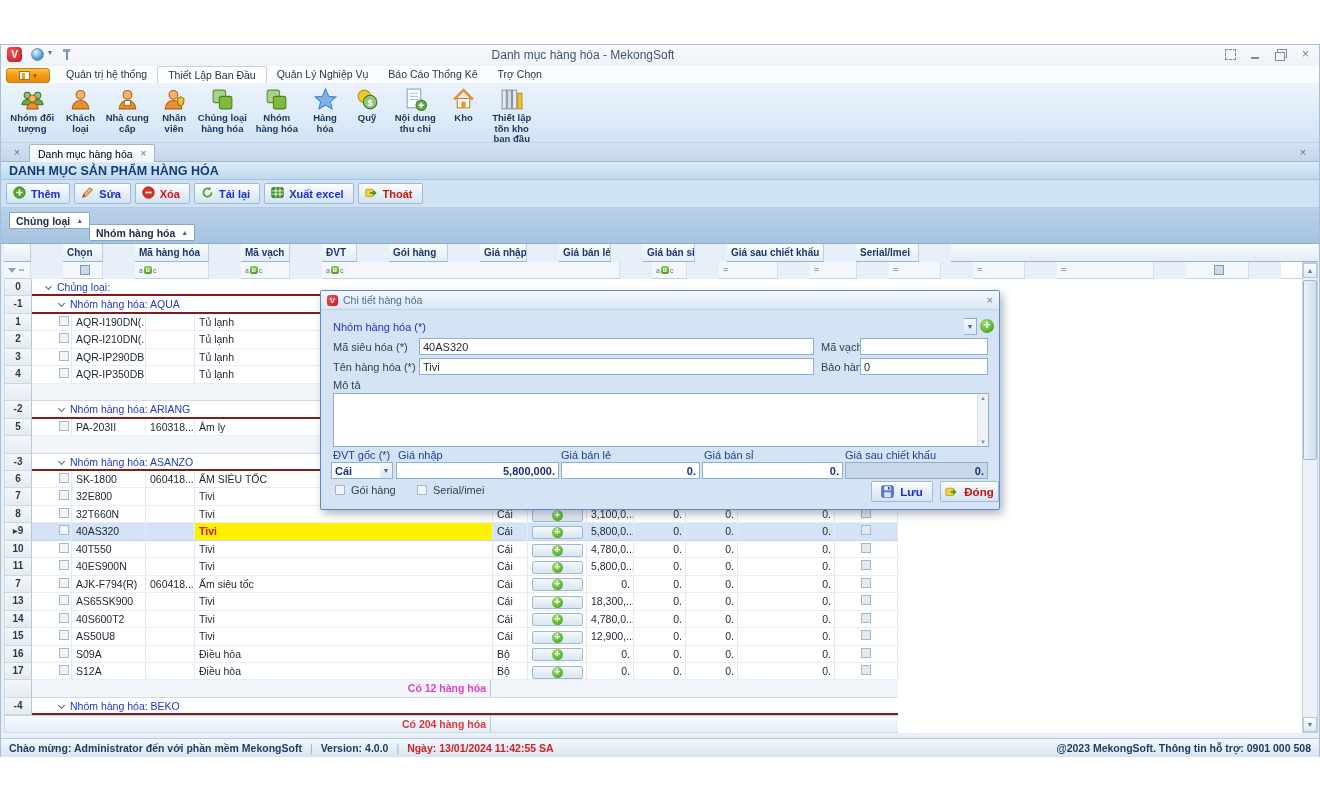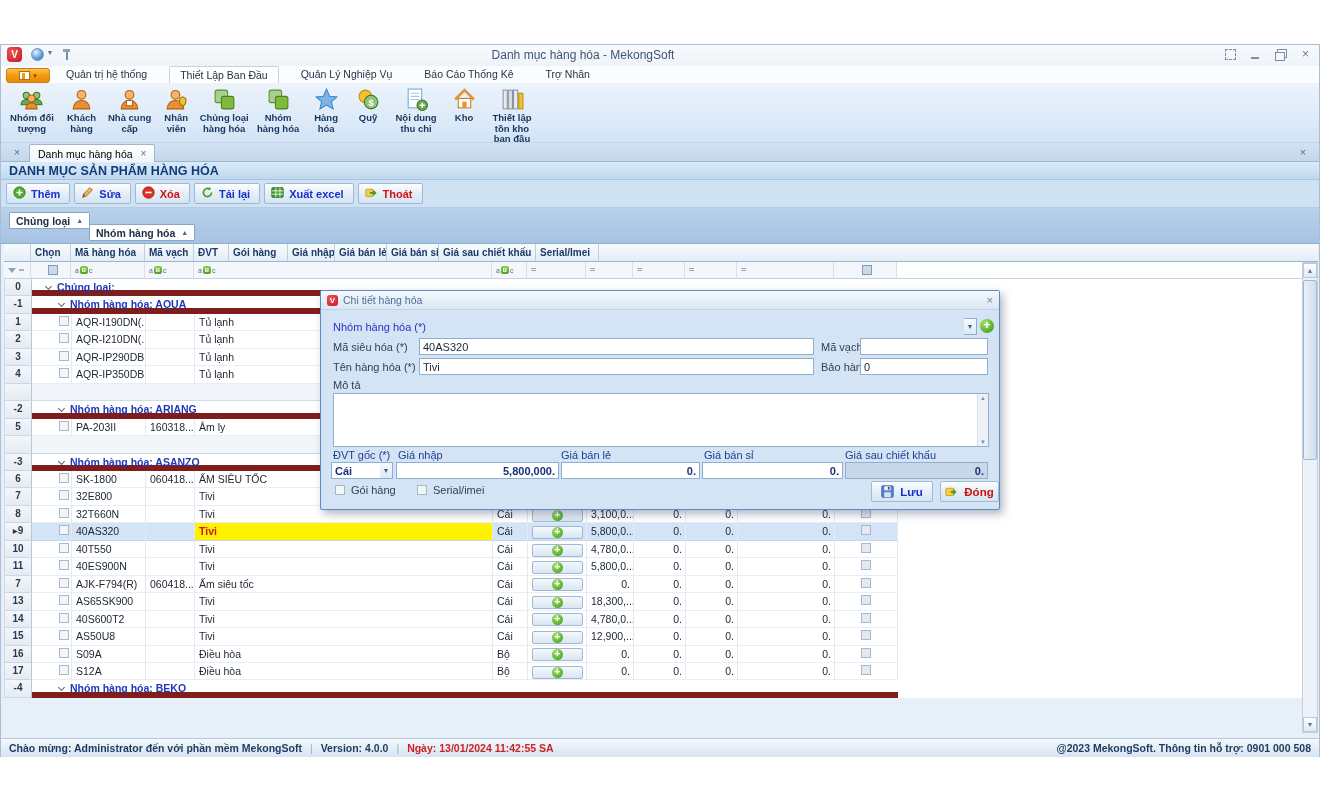--- a/index.html
+++ b/index.html
@@ -27,21 +27,21 @@
   .wb-max:after{content:"";position:absolute;left:0;top:3px;width:8px;height:7px;border:1px solid #7c8ea2;background:#f3f6fa;}
   .wb-close{font-size:12px;line-height:10px;text-align:center;}
 
   
   .menurow{position:absolute;left:1px;top:66px;width:1318px;height:17px;background:#fbfcfe;display:flex;align-items:flex-end;}
   .appbtn{margin-left:5px;width:44px;height:15px;border-radius:3px;border:1px solid #c87f1a;
           background:linear-gradient(#ffc24d,#f59d13 45%,#e88a06);display:flex;align-items:center;justify-content:center;gap:3px;}
   .appbtn .pane{width:11px;height:9px;background:#fff;border:1px solid #b06f10;position:relative;}
   .appbtn .pane:after{content:"";position:absolute;left:2px;top:1px;width:3px;height:6px;background:#f09a20;}
   .appbtn .car{font-size:7px;color:#7a4a00;}
-  .menutabs{display:flex;margin-left:6px;height:17px;gap:12px;}
+  .menutabs{display:flex;margin-left:6px;height:17px;}
   .menutab{padding:2px 10px 0 10px;font-size:10.5px;color:#253549;height:17px;}
   .menutab.active{background:#fff;border:1px solid #c9d2dc;border-bottom:none;border-radius:2px 2px 0 0;color:#1d2c3e;}
 
   
   .ribbon{position:absolute;left:1px;top:83px;width:1318px;height:60px;background:linear-gradient(#ecf3fb,#dbe9f8 70%,#d2e3f5);border-bottom:1px solid #c4d6e9;}
   .ritems{position:absolute;left:4px;top:2px;width:534px;height:46px;display:flex;align-items:flex-start;}
   .ritem{display:flex;flex-direction:column;align-items:center;padding:1px 2px 0 2px;min-width:42px;}
   .ricon{width:26px;height:26px;display:flex;align-items:center;justify-content:center;}
   .ricon svg{width:25px;height:25px;}
   .rlabel{font-size:9.5px;font-weight:bold;color:#15365e;text-align:center;line-height:1.12;margin-top:1px;max-width:66px;}
@@ -69,37 +69,37 @@
   .tbtn svg{width:13px;height:13px;}
 
   
   .grouppanel{position:absolute;left:1px;top:208px;width:1318px;height:36px;background:linear-gradient(#b9d1ea,#a5c3e2);border-bottom:1px solid #8fafd0;}
   .gbtn{position:absolute;height:17px;background:#fff;border:1px solid #8aa6c4;border-radius:1px;display:flex;align-items:center;gap:6px;
         padding:0 6px;font-size:10.5px;font-weight:bold;color:#203048;}
   .gbtn .sa{font-size:7px;color:#51647c;}
   .gconn{position:absolute;left:40px;top:226px;width:48px;height:7px;border-left:2px solid #ff5ad5;border-bottom:2px solid #ff5ad5;}
 
   
-  .ghead,.gfilter{position:absolute;left:4px;display:flex;}
+  .ghead,.gfilter{position:absolute;left:4px;display:flex;gap:32px;}
   .ghead{top:244px;width:1314px;height:18px;}
   .gfilter{top:262px;width:1314px;height:17px;}
   .hcell{height:18px;border-right:1px solid #bfcedd;border-bottom:1px solid #9db4cb;background:linear-gradient(#f8fbfd,#e3edf6);
          color:#1c3a66;font-weight:bold;font-size:10px;padding:3px 0 0 4px;overflow:hidden;white-space:nowrap;}
   .hfill{flex:1;border-bottom:1px solid #9db4cb;background:linear-gradient(#f8fbfd,#e3edf6);}
   .fcell{height:17px;border-right:1px solid #d5e0ea;border-bottom:1px solid #c3d2e0;background:#f3f7fb;display:flex;align-items:center;padding-left:4px;gap:2px;}
   .ffill{flex:1;border-bottom:1px solid #c3d2e0;background:#fdfefe;}
   .icell{width:27px;border-right:1px solid #b9c8d8;border-bottom:1px solid #ccd8e4;background:linear-gradient(#f4f7fa,#e4ebf2);
          font-size:10px;font-weight:bold;color:#2a3a4e;text-align:center;padding-top:2px;overflow:hidden;}
   .gbody{position:absolute;left:4px;top:279px;width:1314px;background:#fff;border-left:1px solid #cdd9e5;}
   .grow{display:flex;height:17.46px;}
   .dcell{border-right:1px solid #e2eaf2;border-bottom:1px solid #e8eef5;font-size:10.5px;color:#1b2430;
          padding:2px 3px 0 4px;overflow:hidden;white-space:nowrap;height:100%;background:#fff;}
   .dcell.num{text-align:right;}
   .dcell.ind{border-right:none;background:#fff;}
-  .gcell{border-bottom:6px solid #7f1d1d;font-size:10.5px;font-weight:bold;color:#2038b8;padding:2px 0 0 0;background:#fff;white-space:nowrap;}
+  .gcell{border-bottom:2px solid #7f1d1d;font-size:10.5px;font-weight:normal;color:#2038b8;padding:2px 0 0 0;background:#fff;white-space:nowrap;}
   .gfcell{border-bottom:1px solid #cfdbe6;background:#f2f6fa;display:flex;height:100%;}
   .gfspan{display:block;text-align:right;font-size:10.5px;font-weight:bold;padding:2px 4px 0 0;height:100%;}
   .chev{display:inline-block;width:5px;height:5px;border-right:1.5px solid #55687f;border-bottom:1.5px solid #55687f;transform:rotate(45deg);margin:0 6px 2px 2px;}
   .cb{width:10px;height:10px;background:#f3f6f9;border:1px solid #a7b8c9;display:inline-block;}
   .cb.press{background:#cfdae6;border-color:#7a9cc0;}
   .pluswrap{display:flex;align-items:center;justify-content:center;}
   .plusbtn{width:51px;height:13px;border:1px solid #9fb9d4;border-radius:2px;background:linear-gradient(#f4f8fc,#d9e6f2);
            display:flex;align-items:center;justify-content:center;}
   .pcirc{width:11px;height:11px;border-radius:50%;background:radial-gradient(circle at 35% 30%,#a8e06a,#5cb433 65%,#3f8f1e);
          color:#fff;font-size:10px;line-height:10px;font-weight:bold;text-align:center;}
@@ -175,21 +175,21 @@
   <div class="menurow">
     <div class="appbtn">
       <span class="pane"></span>
       <span class="car">▾</span>
     </div>
     <div class="menutabs" id="menu-tabs">
         <div class="menutab">Quản trị hệ thống</div>
         <div class="menutab active">Thiết Lập Ban Đầu</div>
         <div class="menutab">Quản Lý Nghiệp Vụ</div>
         <div class="menutab">Báo Cáo Thống Kê</div>
-        <div class="menutab">Trợ Nhân</div>
+        <div class="menutab">Trợ Chọn</div>
       </div>
   </div>
 
   <div class="ribbon">
     <div class="ritems" id="ribbon-items">
         <div class="ritem">
           <span class="ricon">
             <svg viewBox="0 0 24 24">
               <circle cx="7" cy="8" r="3" fill="#93c47d" stroke="#38761d"></circle>
               <path d="M2 17c0-3 2.2-5 5-5s5 2 5 5z" fill="#6aa84f" stroke="#38761d"></path>
@@ -201,21 +201,21 @@
           </span>
           <span class="rlabel">Nhóm đối tượng</span>
         </div>
         <div class="ritem">
           <span class="ricon">
             <svg viewBox="0 0 24 24">
               <circle cx="12" cy="7.5" r="4.2" fill="#f6b26b" stroke="#b45f06"></circle>
               <path d="M4 21c0-5 3.6-8 8-8s8 3 8 8z" fill="#e69138" stroke="#b45f06"></path>
             </svg>
           </span>
-          <span class="rlabel">Khách hàng</span>
+          <span class="rlabel">Khách loại</span>
         </div>
         <div class="ritem">
           <span class="ricon">
             <svg viewBox="0 0 24 24">
               <circle cx="12" cy="7.5" r="4.2" fill="#f6b26b" stroke="#b45f06"></circle>
               <path d="M4 21c0-5 3.6-8 8-8s8 3 8 8z" fill="#e69138" stroke="#b45f06"></path>
               <rect x="9" y="13" width="6" height="5" fill="#fff" stroke="#b45f06"></rect>
             </svg>
           </span>
           <span class="rlabel">Nhà cung cấp</span>
@@ -739,22 +739,33 @@
             <span class="pcirc">+</span>
           </span>
         </div>
         <div class="dcell num" style="width: 47px;">0.</div>
         <div class="dcell num" style="width: 52px;">0.</div>
         <div class="dcell num" style="width: 52px;">0.</div>
         <div class="dcell num" style="width: 97px;">0.</div>
         <div class="dcell" style="width: 63px; text-align: center; padding: 2px 0px 0px;"><span class="cb" style="background:#e4e9ef;"></span></div>
       </div>
       <div class="grow">
+        <div class="icell" style="width: 27px;"></div>
+        <div class="gfcell" style="width: 866px;">
+          <span class="gfspan" style="width: 459px; border-right: 1px solid rgb(185, 200, 216); color: rgb(224, 64, 200);">Có 12 hàng hóa</span>
+        </div>
+      </div>
+      <div class="grow">
         <div class="icell" style="width: 27px;">-4</div>
         <div class="gcell" style="width: 866px; padding-left: 25px;"><span class="chev"></span><span>Nhóm hàng hóa: BEKO</span></div>
+      </div>
+      <div class="grow">
+        <div class="gfcell" style="width: 893px; background: linear-gradient(rgb(247, 250, 253), rgb(227, 237, 246)); border-top: 1px solid rgb(194, 209, 223);">
+          <span class="gfspan" style="width: 486px; border-right: 1px solid rgb(185, 200, 216); color: rgb(212, 60, 60);">Có 204 hàng hóa</span>
+        </div>
       </div>
     </div>
 
   <div class="vtrack">
     <span class="varrow" style="top:0;">▲</span>
     <span class="vthumb"></span>
     <span class="varrow" style="bottom:0;">▼</span>
   </div>
 
   <div class="statusbar">

